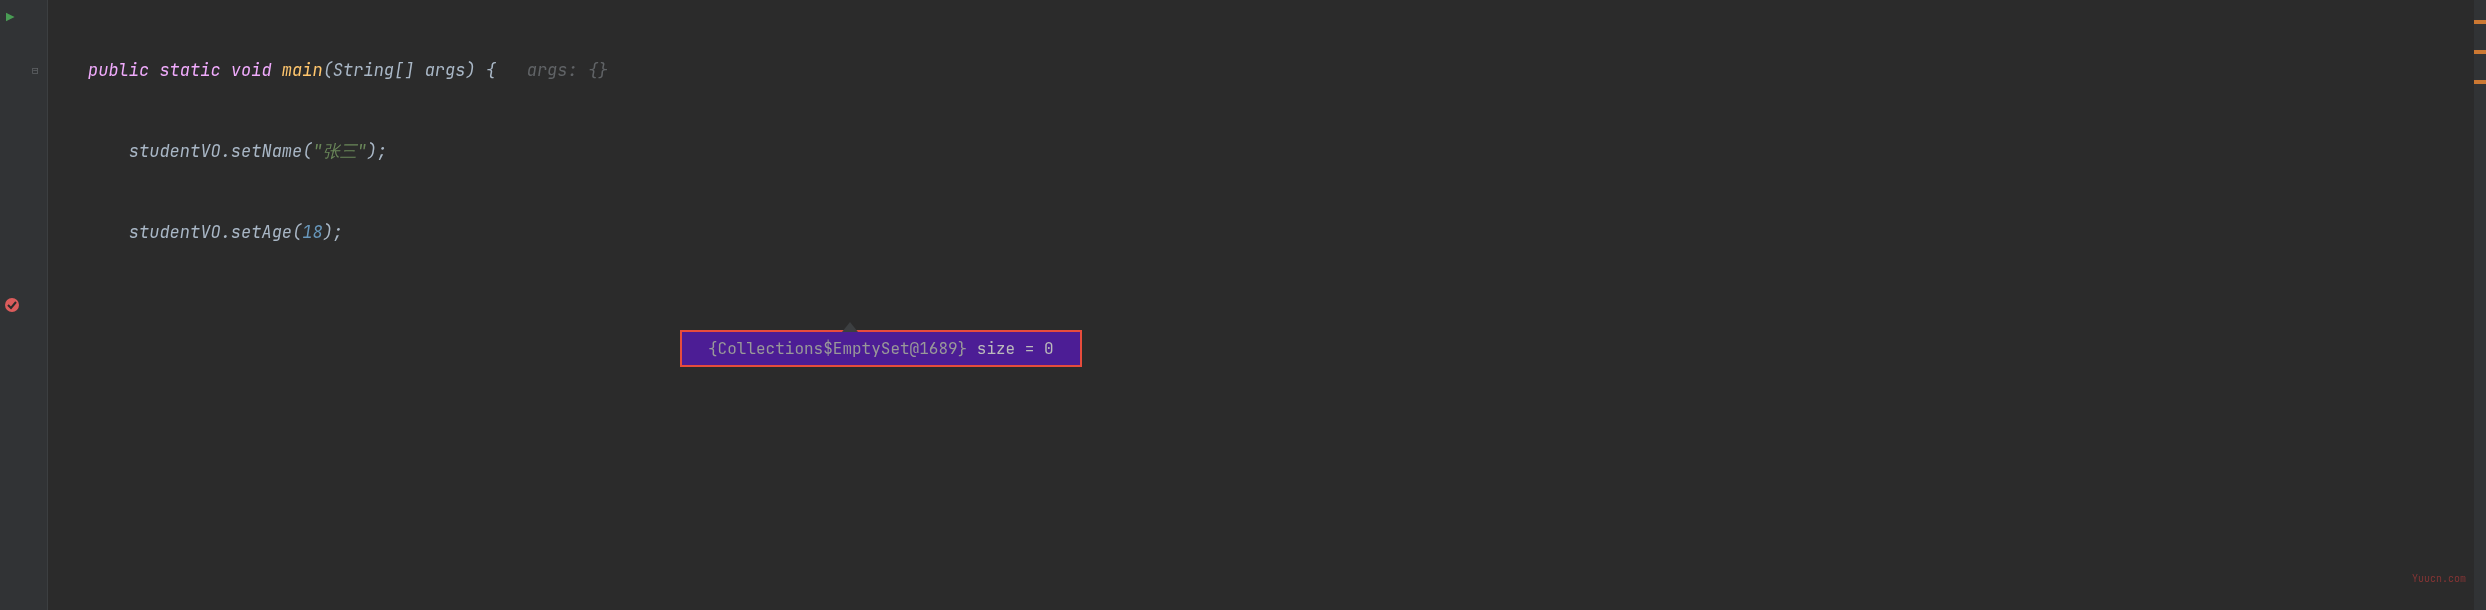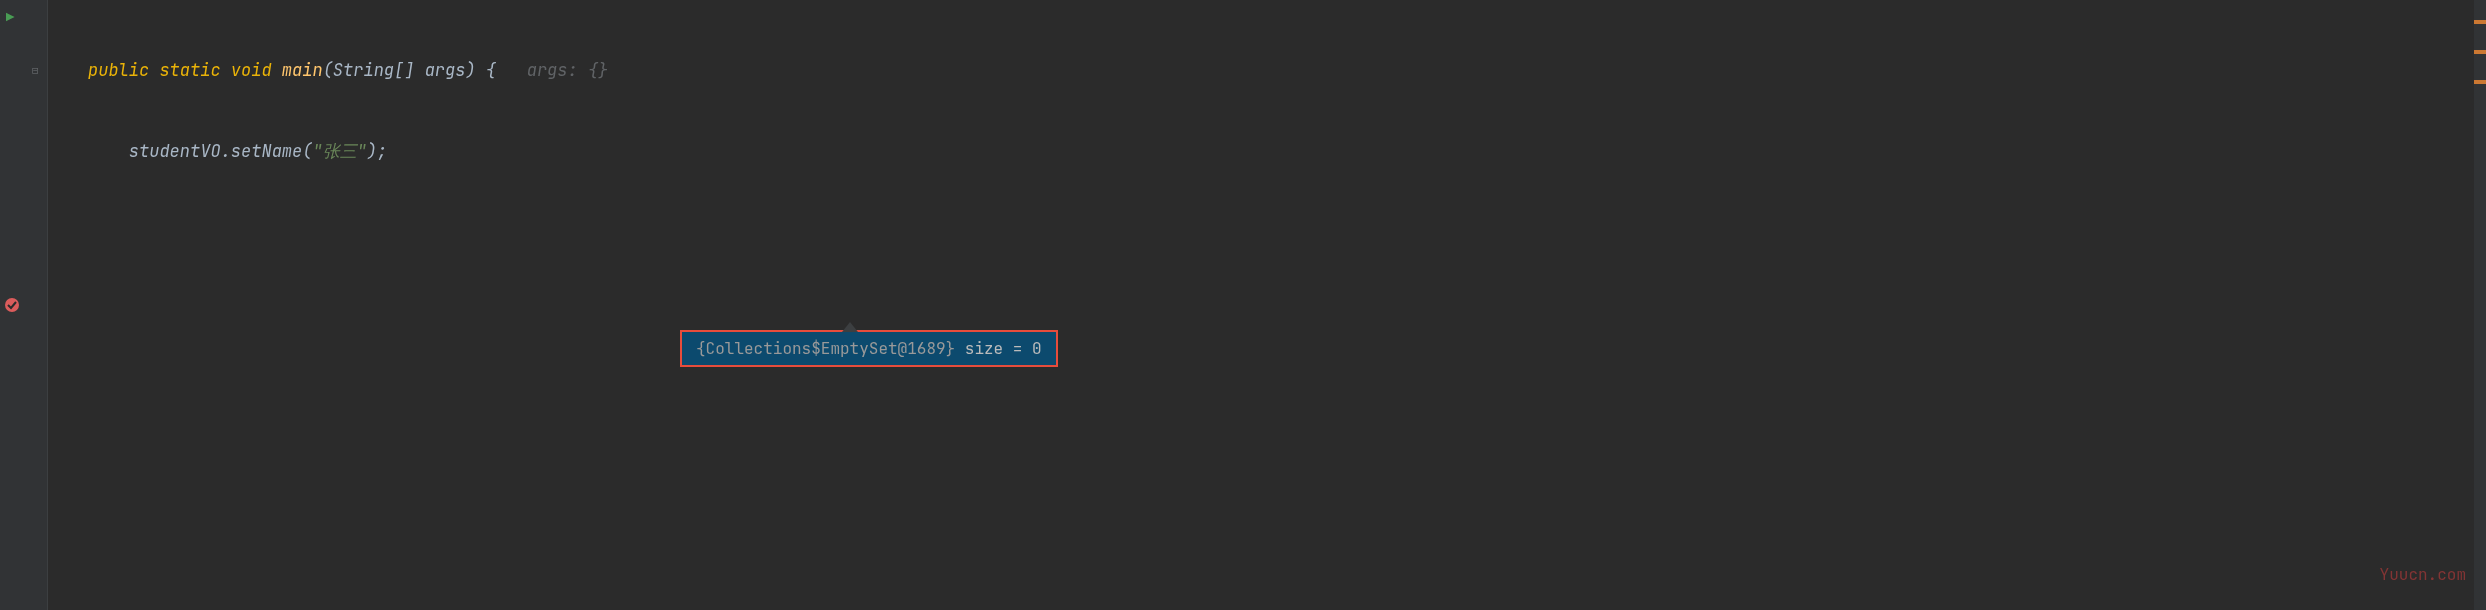--- a/index.html
+++ b/index.html
@@ -56,42 +56,42 @@
       padding-left: 40px;
       position: relative;
     }
     .fold-marker {
       position: absolute;
       left: -16px;
       color: #606366;
       font-size: 11px;
       font-style: normal;
     }
-    .kw { color: #eab308; }
+    .kw { color: #f0abfc; }
     .method-def { color: #ffc66d; margin-top: 24px; }
     .type { color: #a9b7c6; }
     .var { color: #a9b7c6; }
     .new-kw { color: #cc7832; }
     .str { color: #6a8759; }
     .num { color: #6897bb; }
     .comment-hint { color: #606366; }
     .punct { color: #a9b7c6; }
     .paren { color: #a9b7c6; }
     .red-box {
       border: 2px solid #e74c3c;
       padding: 0 2px;
       display: inline-block;
     }
     .tooltip {
       position: absolute;
       left: 680px;
       top: 330px;
-      background: #0c4a6e;
+      background: #4c1d95;
       border: 2px solid #e74c3c;
-      padding: 6px 14px;
+      padding: 6px 26px;
       font-style: normal;
       font-size: 16px;
       color: #999;
       z-index: 10;
     }
     .tooltip-arrow {
       position: absolute;
       top: -10px;
       left: 160px;
       width: 0;
@@ -99,21 +99,21 @@
       border-left: 8px solid transparent;
       border-right: 8px solid transparent;
       border-bottom: 10px solid #3c3f41;
     }
     .tooltip .white { color: #bbb; }
     .watermark {
       position: absolute;
       right: 20px;
       bottom: 25px;
       color: #a83838;
-      font-size: 16px;
+      font-size: 10px;
       font-style: normal;
       opacity: 0.7;
     }
     .right-gutter {
       position: absolute;
       right: 0;
       top: 0;
       width: 12px;
       height: 100%;
       background: #313335;
@@ -135,20 +135,21 @@
     <svg width="20" height="20" viewBox="0 0 20 20">
         <circle cx="10" cy="10" r="7" fill="#db5c5c"></circle>
         <path d="M6 10 L9 13 L14 7" stroke="#2b2b2b" stroke-width="2" fill="none"></path>
       </svg>
   </div>
 </div>
 
 <div class="code-area">
   <div class="line"><span class="fold-marker">⊟</span><span class="kw">public</span> <span class="kw">static</span> <span class="kw">void</span> <span class="method-def">main</span><span class="paren">(</span><span class="type">String[]</span> <span class="var">args</span><span class="paren">) {</span>   <span class="comment-hint">args: {}</span></div>
   <div class="line">    <span class="var">studentVO</span><span class="punct">.</span><span class="var">setName</span><span class="paren">(</span><span class="str">"张三"</span><span class="paren">);</span></div>
+  <div class="line">    <span class="var">studentVO</span><span class="punct">.</span><span class="var">setAge</span><span class="paren">(</span><span class="num">18</span><span class="paren">);</span></div>
   <div class="line"></div>
   
   
   
   
   
   
   
 </div>
 

